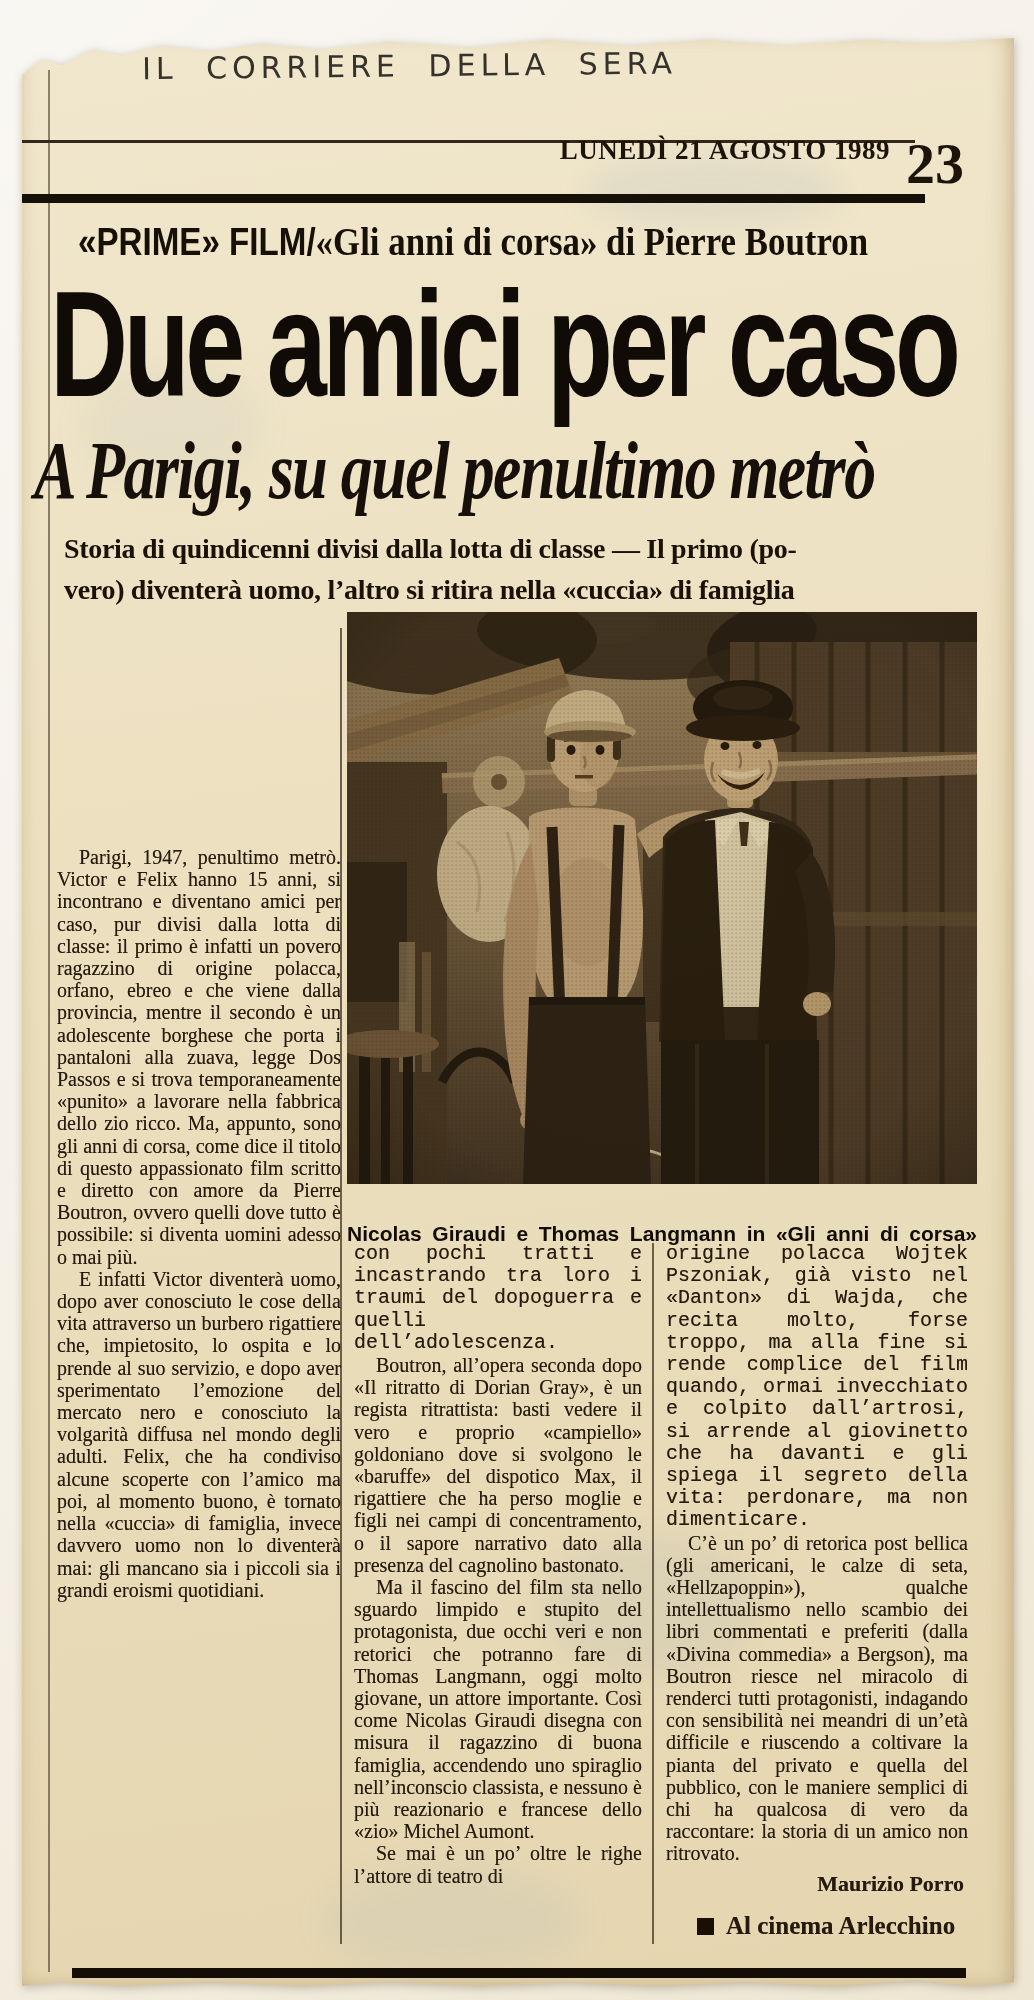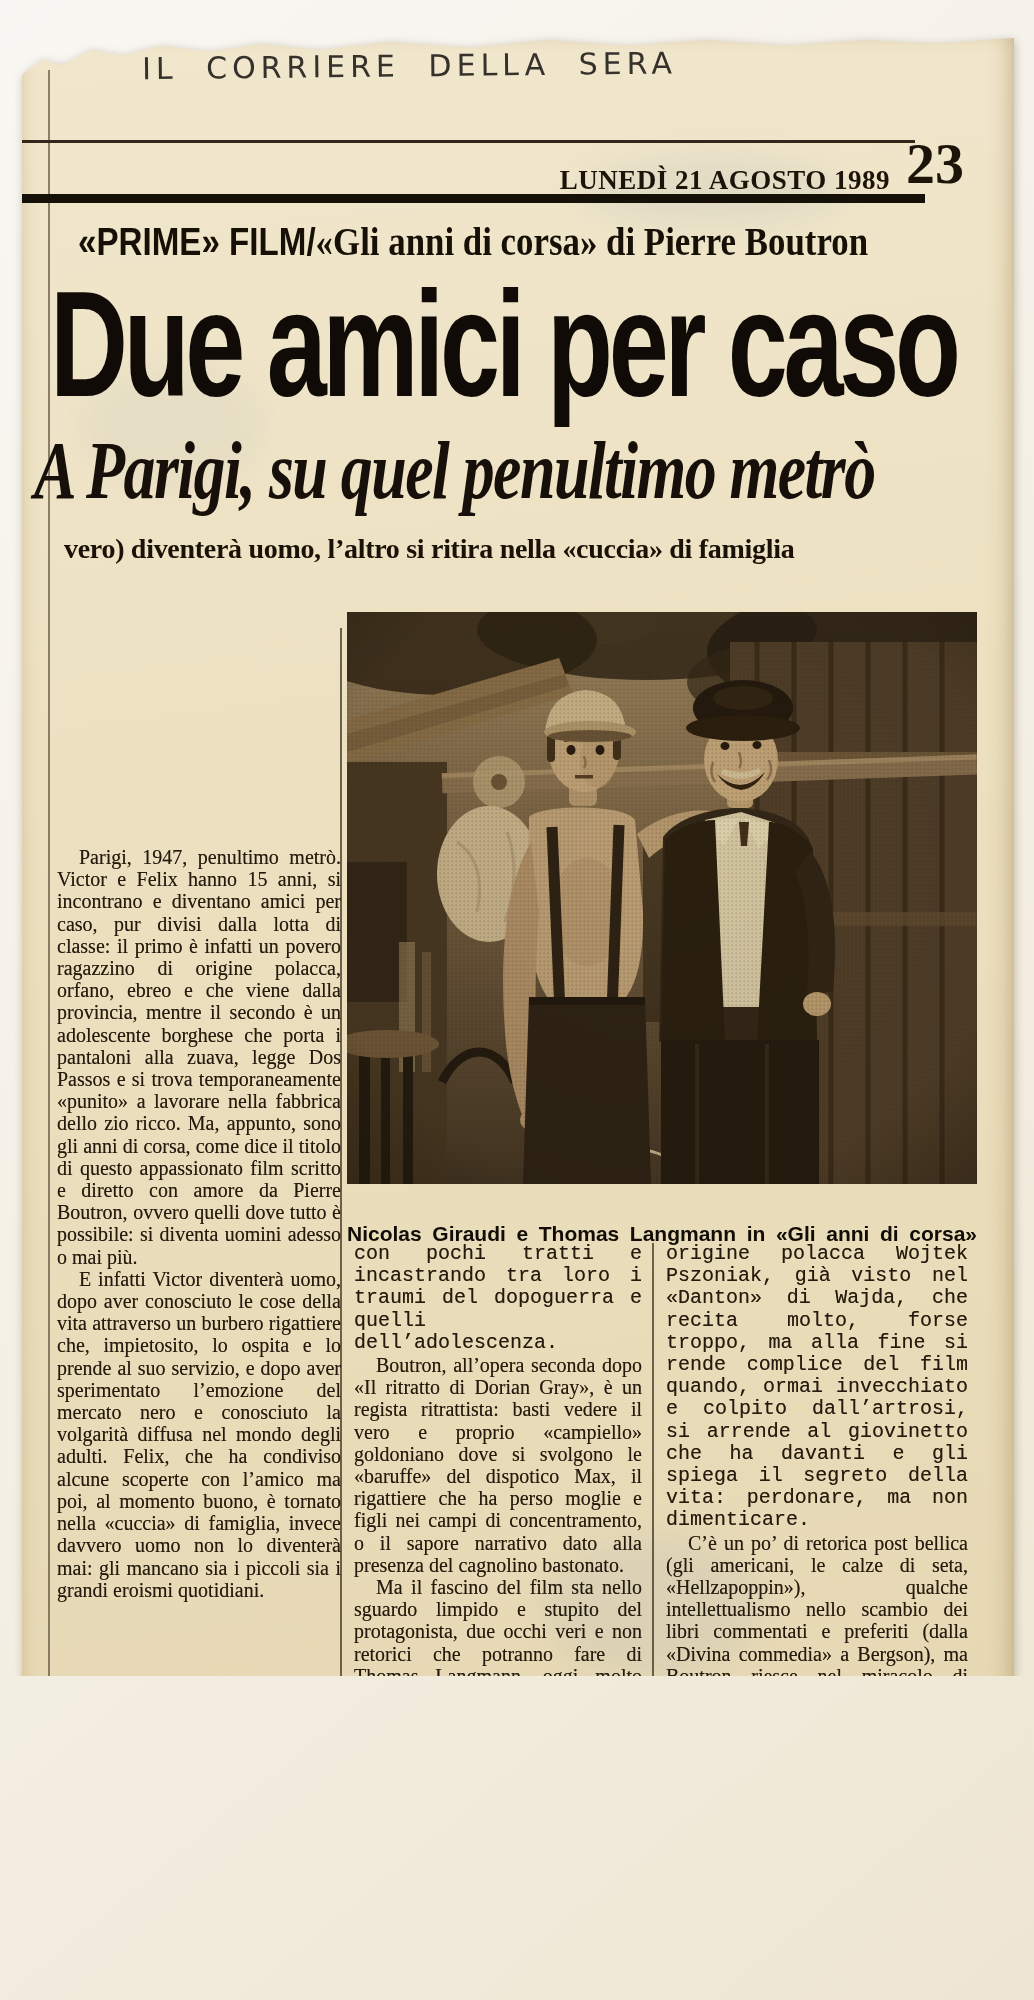--- a/index.html
+++ b/index.html
@@ -1,21 +1,21 @@
 <!DOCTYPE html>
 <html><head>
 <meta charset="utf-8">
 <style>
   html,body { margin:0; padding:0; }
   body {
     width:1034px; height:2000px;
     background: linear-gradient(140deg,#f9f7f3 0%,#f4efe4 55%,#eee6d2 100%);
     font-family:"Liberation Serif",serif;
   }
-  .page { position:relative; width:1034px; height:1676px; overflow:hidden; }
+  .page { position:relative; width:1034px; height:2000px; overflow:hidden; }
   .paper-wrap {
     position:absolute; left:22px; top:36px; width:992px; height:1952px;
     filter: drop-shadow(1px 2px 5px rgba(60,45,20,.28));
   }
   .paper {
     position:absolute; inset:0;
     background: linear-gradient(173deg,#f1e7cd 0%,#ebdfbe 45%,#e5d6b0 100%);
     clip-path: polygon(0% 2.0%, 2% 1.2%, 4% 1.5%, 7% 0.7%, 10% 1.0%, 14% 0.5%, 19% 0.8%, 24% 0.4%, 30% 0.7%, 37% 0.3%, 45% 0.6%, 53% 0.2%, 61% 0.5%, 69% 0.2%, 77% 0.5%, 85% 0.2%, 92% 0.4%, 100% 0.1%, 100% 99.7%, 96% 99.9%, 90% 99.6%, 82% 99.9%, 73% 99.7%, 64% 99.9%, 55% 99.7%, 46% 99.9%, 37% 99.7%, 28% 99.9%, 19% 99.7%, 10% 99.9%, 4% 99.7%, 0% 99.9%);
     box-shadow: inset -16px 0 22px -12px rgba(150,115,60,.4),
                 inset 0 -12px 18px -10px rgba(150,115,60,.3),
@@ -23,21 +23,21 @@
   }
   .paper > * { position:absolute; }
 
   .hand {
     left:120px; top:12px; width:600px;
     font-family:"DejaVu Sans",sans-serif; font-size:30px; font-weight:400;
     letter-spacing:5px; word-spacing:14px; color:#35322c;
     transform:rotate(-0.6deg); white-space:nowrap;
   }
   .rule-thin   { left:0; top:104px; width:893px; height:3px; background:#32271a; }
-  .date       { top:129px; right:124px; font-weight:bold; font-size:27px; color:#1d1409; letter-spacing:.5px; white-space:nowrap; }
+  .date       { top:99px; right:124px; font-weight:bold; font-size:27px; color:#1d1409; letter-spacing:.5px; white-space:nowrap; }
   .pagenum    { top:99px; right:50px; font-weight:bold; font-size:58px; line-height:1; color:#1d1409;margin-left:46px; }
   .rule-thick { left:0; top:158px; width:903px; height:9px; background:#151008; }
 
   .kicker { left:56px; top:181px; white-space:nowrap; transform:scaleX(.85); transform-origin:0 0; color:#171007; }
   .kicker .k1 { font-family:"Liberation Sans",sans-serif; font-weight:bold; font-size:39px; }
   .kicker .k2 { font-family:"Liberation Serif",serif; font-weight:bold; font-size:41px; }
 
   .headline {
     left:28px; top:230px; white-space:nowrap;
     transform:scaleX(.72); transform-origin:0 0;
@@ -116,20 +116,21 @@
       <div class="rule-thick"></div>
 
       <div class="kicker">
         <span class="k1">«PRIME» FILM/</span><span class="k2">«Gli anni di corsa» di Pierre Boutron</span>
       </div>
 
       <div class="headline">Due amici per caso</div>
       <div class="deck">A Parigi, su quel penultimo metrò</div>
 
       <div class="standfirst">
+        <div class="sf-line">Storia di quindicenni divisi dalla lotta di classe — Il primo (po-</div>
         <div class="sf-line">vero) diventerà uomo, l’altro si ritira nella «cuccia» di famiglia</div>
       </div>
 
 
       <div class="photo">
         <svg viewBox="0 0 630 572" preserveAspectRatio="none">
           <defs>
             <linearGradient id="pg" x1="0" y1="0" x2="0" y2="1">
               <stop offset="0" stop-color="#a18962"></stop>
               <stop offset="0.5" stop-color="#6d573b"></stop>

